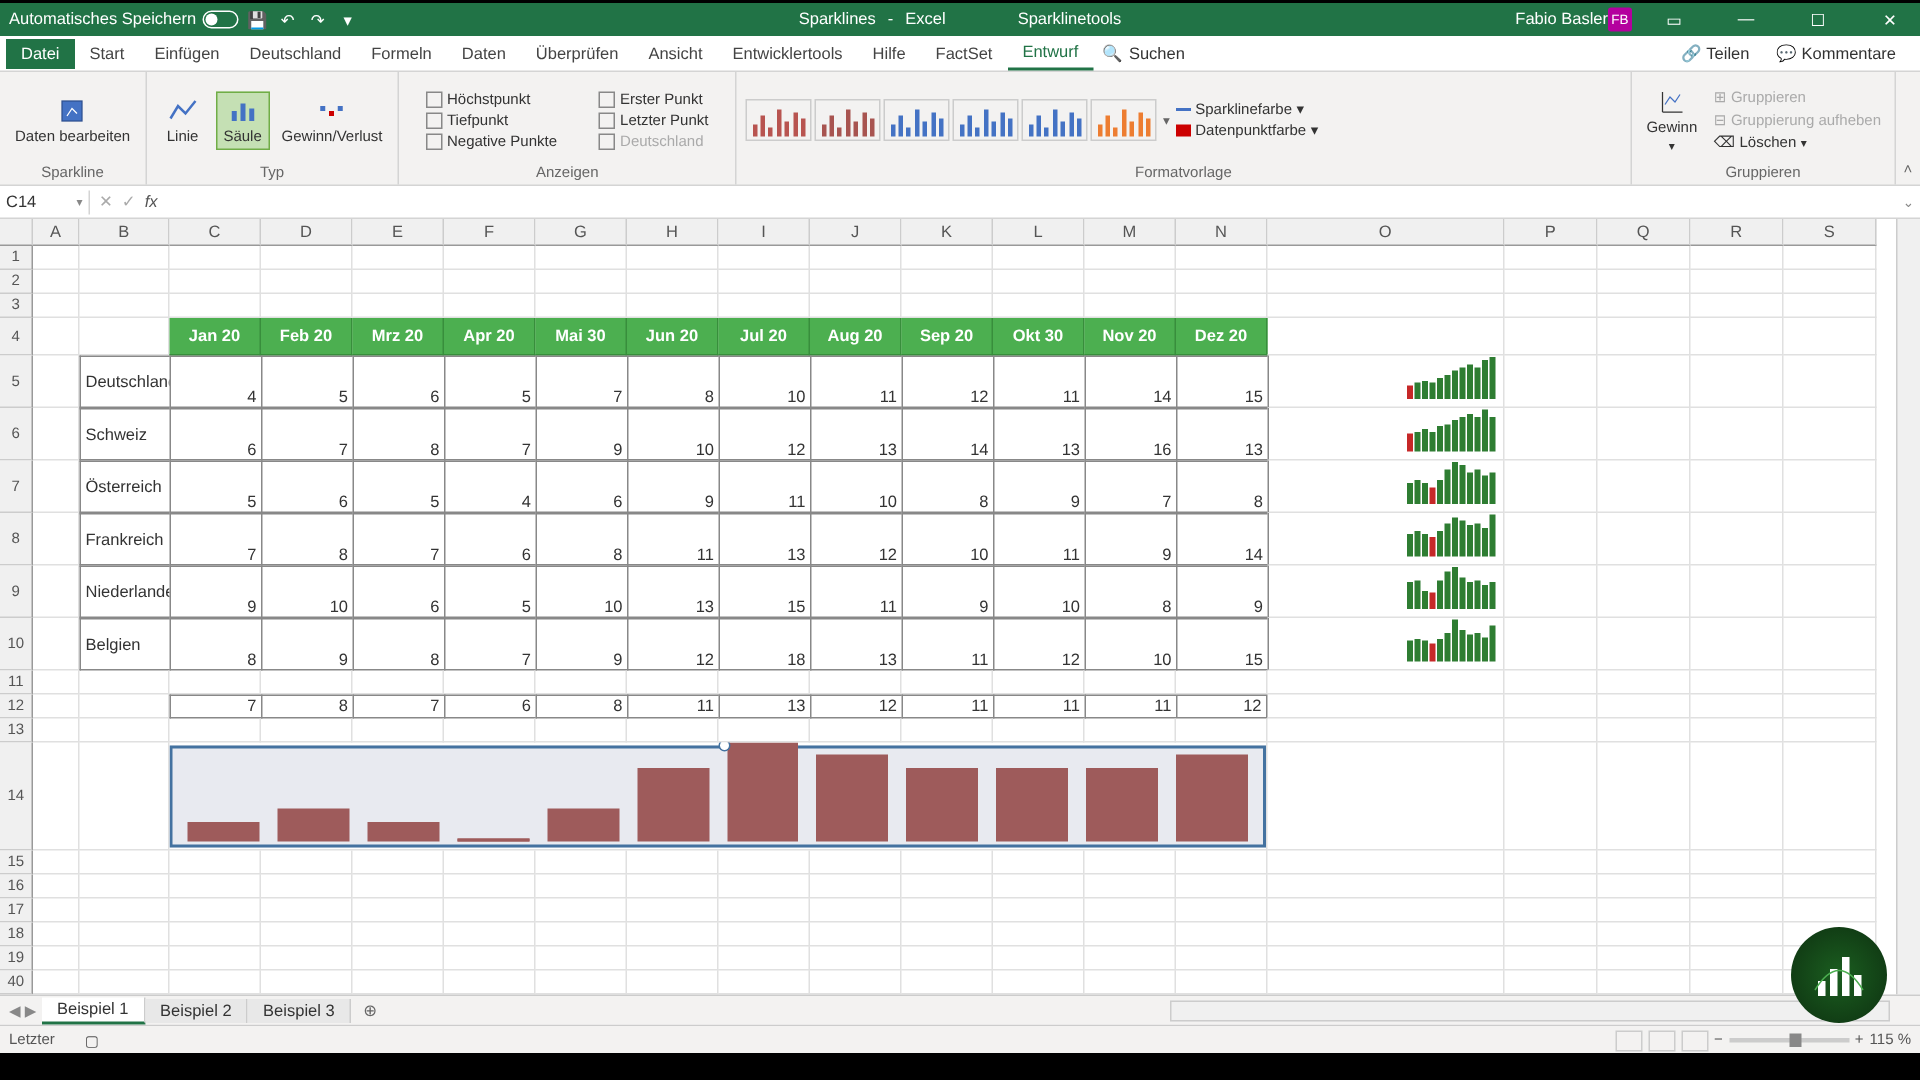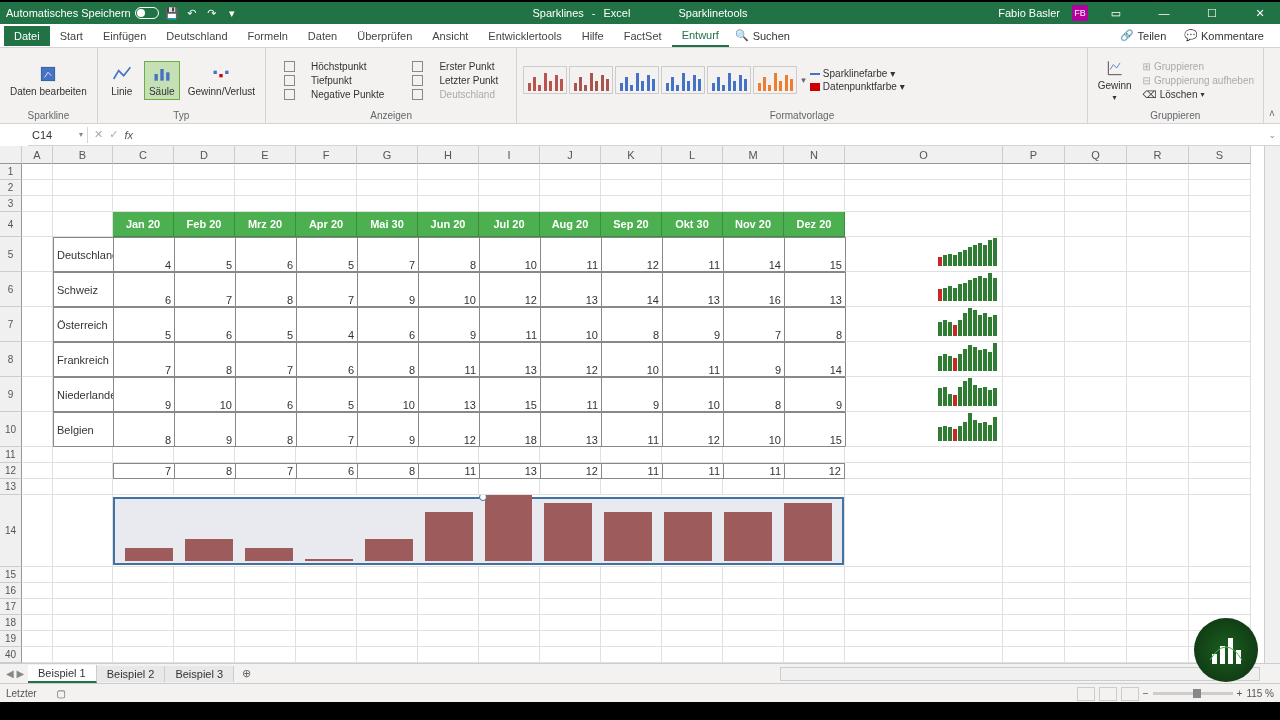--- a/index.html
+++ b/index.html
@@ -8,54 +8,54 @@
 
 .titlebar { height: 22px; background: #217346; display: flex; align-items: center; color: #fff; font-size: 11px; position: relative; }
 .titlebar-left { display: flex; align-items: center; gap: 6px; padding-left: 6px; }
 .autosave { display: flex; align-items: center; gap: 4px; }
 .toggle { width: 24px; height: 12px; border: 1px solid #fff; border-radius: 6px; display: inline-flex; align-items: center; padding: 1px; }
 .toggle-knob { width: 8px; height: 8px; background: #fff; border-radius: 50%; }
 .qat-icon { width: 14px; height: 14px; display: inline-flex; align-items: center; justify-content: center; font-size: 11px; cursor: pointer; }
 .titlebar-center { position: absolute; left: 50%; transform: translateX(-50%); display: flex; gap: 8px; align-items: center; }
 .titlebar-center span { white-space: nowrap; }
 .titlebar-right { margin-left: auto; display: flex; align-items: center; gap: 8px; padding-right: 0; }
-.user-badge { display: flex; align-items: center; gap: 12px; text-align: right; }
+.user-badge { display: flex; align-items: center; gap: 0; text-align: right; }
 .avatar { width: 16px; height: 16px; background: #b4009e; border-radius: 2px; display: flex; align-items: center; justify-content: center; font-size: 9px; color: #fff; }
 .win-btn { width: 40px; height: 22px; display: flex; align-items: center; justify-content: center; font-size: 11px; cursor: pointer; }
 
 
 .ribbon-tabs { height: 24px; background: #fff; border-bottom: 1px solid #d4d4d4; display: flex; align-items: center; padding-left: 4px; gap: 0; }
 .ribbon-tab { padding: 4px 10px; cursor: pointer; font-size: 11px; color: #444; }
 .ribbon-tab.file { background: #217346; color: #fff; }
 .ribbon-tab.active { color: #217346; border-bottom: 2px solid #217346; }
 .ribbon-tabs-right { margin-left: auto; display: flex; align-items: center; gap: 6px; padding-right: 10px; }
 .share-btn, .comments-btn { padding: 2px 6px; font-size: 11px; display: flex; align-items: center; gap: 3px; cursor: pointer; }
 .search-box { display: flex; align-items: center; gap: 4px; padding: 2px 6px; }
 
 
 .ribbon { height: 76px; background: #f3f2f1; border-bottom: 1px solid #d4d4d4; display: flex; }
 .ribbon-group { border-right: 1px solid #d4d4d4; padding: 4px 6px 2px; display: flex; flex-direction: column; }
 .ribbon-group-content { flex: 1; display: flex; align-items: center; gap: 4px; }
 .ribbon-group-label { text-align: center; font-size: 10px; color: #666; margin-top: 2px; }
 .big-btn { display: flex; flex-direction: column; align-items: center; gap: 2px; padding: 2px 4px; cursor: pointer; font-size: 10px; min-width: 36px; }
 .big-btn svg { width: 20px; height: 20px; }
 .big-btn.active { background: #c5e0b4; border: 1px solid #70ad47; }
-.chk-row { display: flex; align-items: center; gap: 16px; font-size: 10px; padding: 1px 12px; white-space: nowrap; }
+.chk-row { display: flex; align-items: center; gap: 3px; font-size: 10px; padding: 1px 12px; white-space: nowrap; }
 .chk { width: 11px; height: 11px; border: 1px solid #888; }
 .chk-col { display: flex; flex-direction: column; gap: 1px; }
 .style-gallery { display: flex; gap: 2px; align-items: center; }
 .style-thumb { width: 44px; height: 28px; border: 1px solid #ccc; display: flex; align-items: flex-end; justify-content: space-around; padding: 2px; cursor: pointer; }
 .sp-bar { width: 3px; background: #4472c4; }
 .color-opts { display: flex; flex-direction: column; gap: 2px; font-size: 10px; }
 .color-opt { display: flex; align-items: center; gap: 3px; cursor: pointer; }
 .small-btn { display: flex; align-items: center; gap: 3px; font-size: 10px; padding: 1px 3px; cursor: pointer; }
 .small-btn.disabled { color: #aaa; cursor: default; }
 
 
-.formula-bar { height: 22px; border-bottom: 1px solid #d4d4d4; display: flex; align-items: center; margin-left: 28px; }
+.formula-bar { height: 22px; border-bottom: 1px solid #d4d4d4; display: flex; align-items: center; }
 .name-box { width: 60px; border-right: 1px solid #d4d4d4; padding: 2px 4px; font-size: 11px; display: flex; align-items: center; justify-content: space-between; }
 .fx-btns { display: flex; align-items: center; padding: 0 6px; gap: 6px; color: #aaa; }
 .fx-input { flex: 1; padding: 2px 4px; }
 .corner { width: 22px; height: 18px; background: #f0f0f0; border-right: 1px solid #ccc; border-bottom: 1px solid #999; }
 .col-headers { display: flex; height: 18px; }
 .col-h { background: #f0f0f0; border-right: 1px solid #ccc; border-bottom: 1px solid #999; text-align: center; font-size: 11px; color: #555; line-height: 18px; }
 .row-headers { width: 22px; }
 .row-h { background: #f0f0f0; border-right: 1px solid #999; border-bottom: 1px solid #ccc; text-align: center; font-size: 10px; color: #555; line-height: 16px; }
 .grid-body { position: relative; }
 .grid-row { display: flex; height: 16px; }

